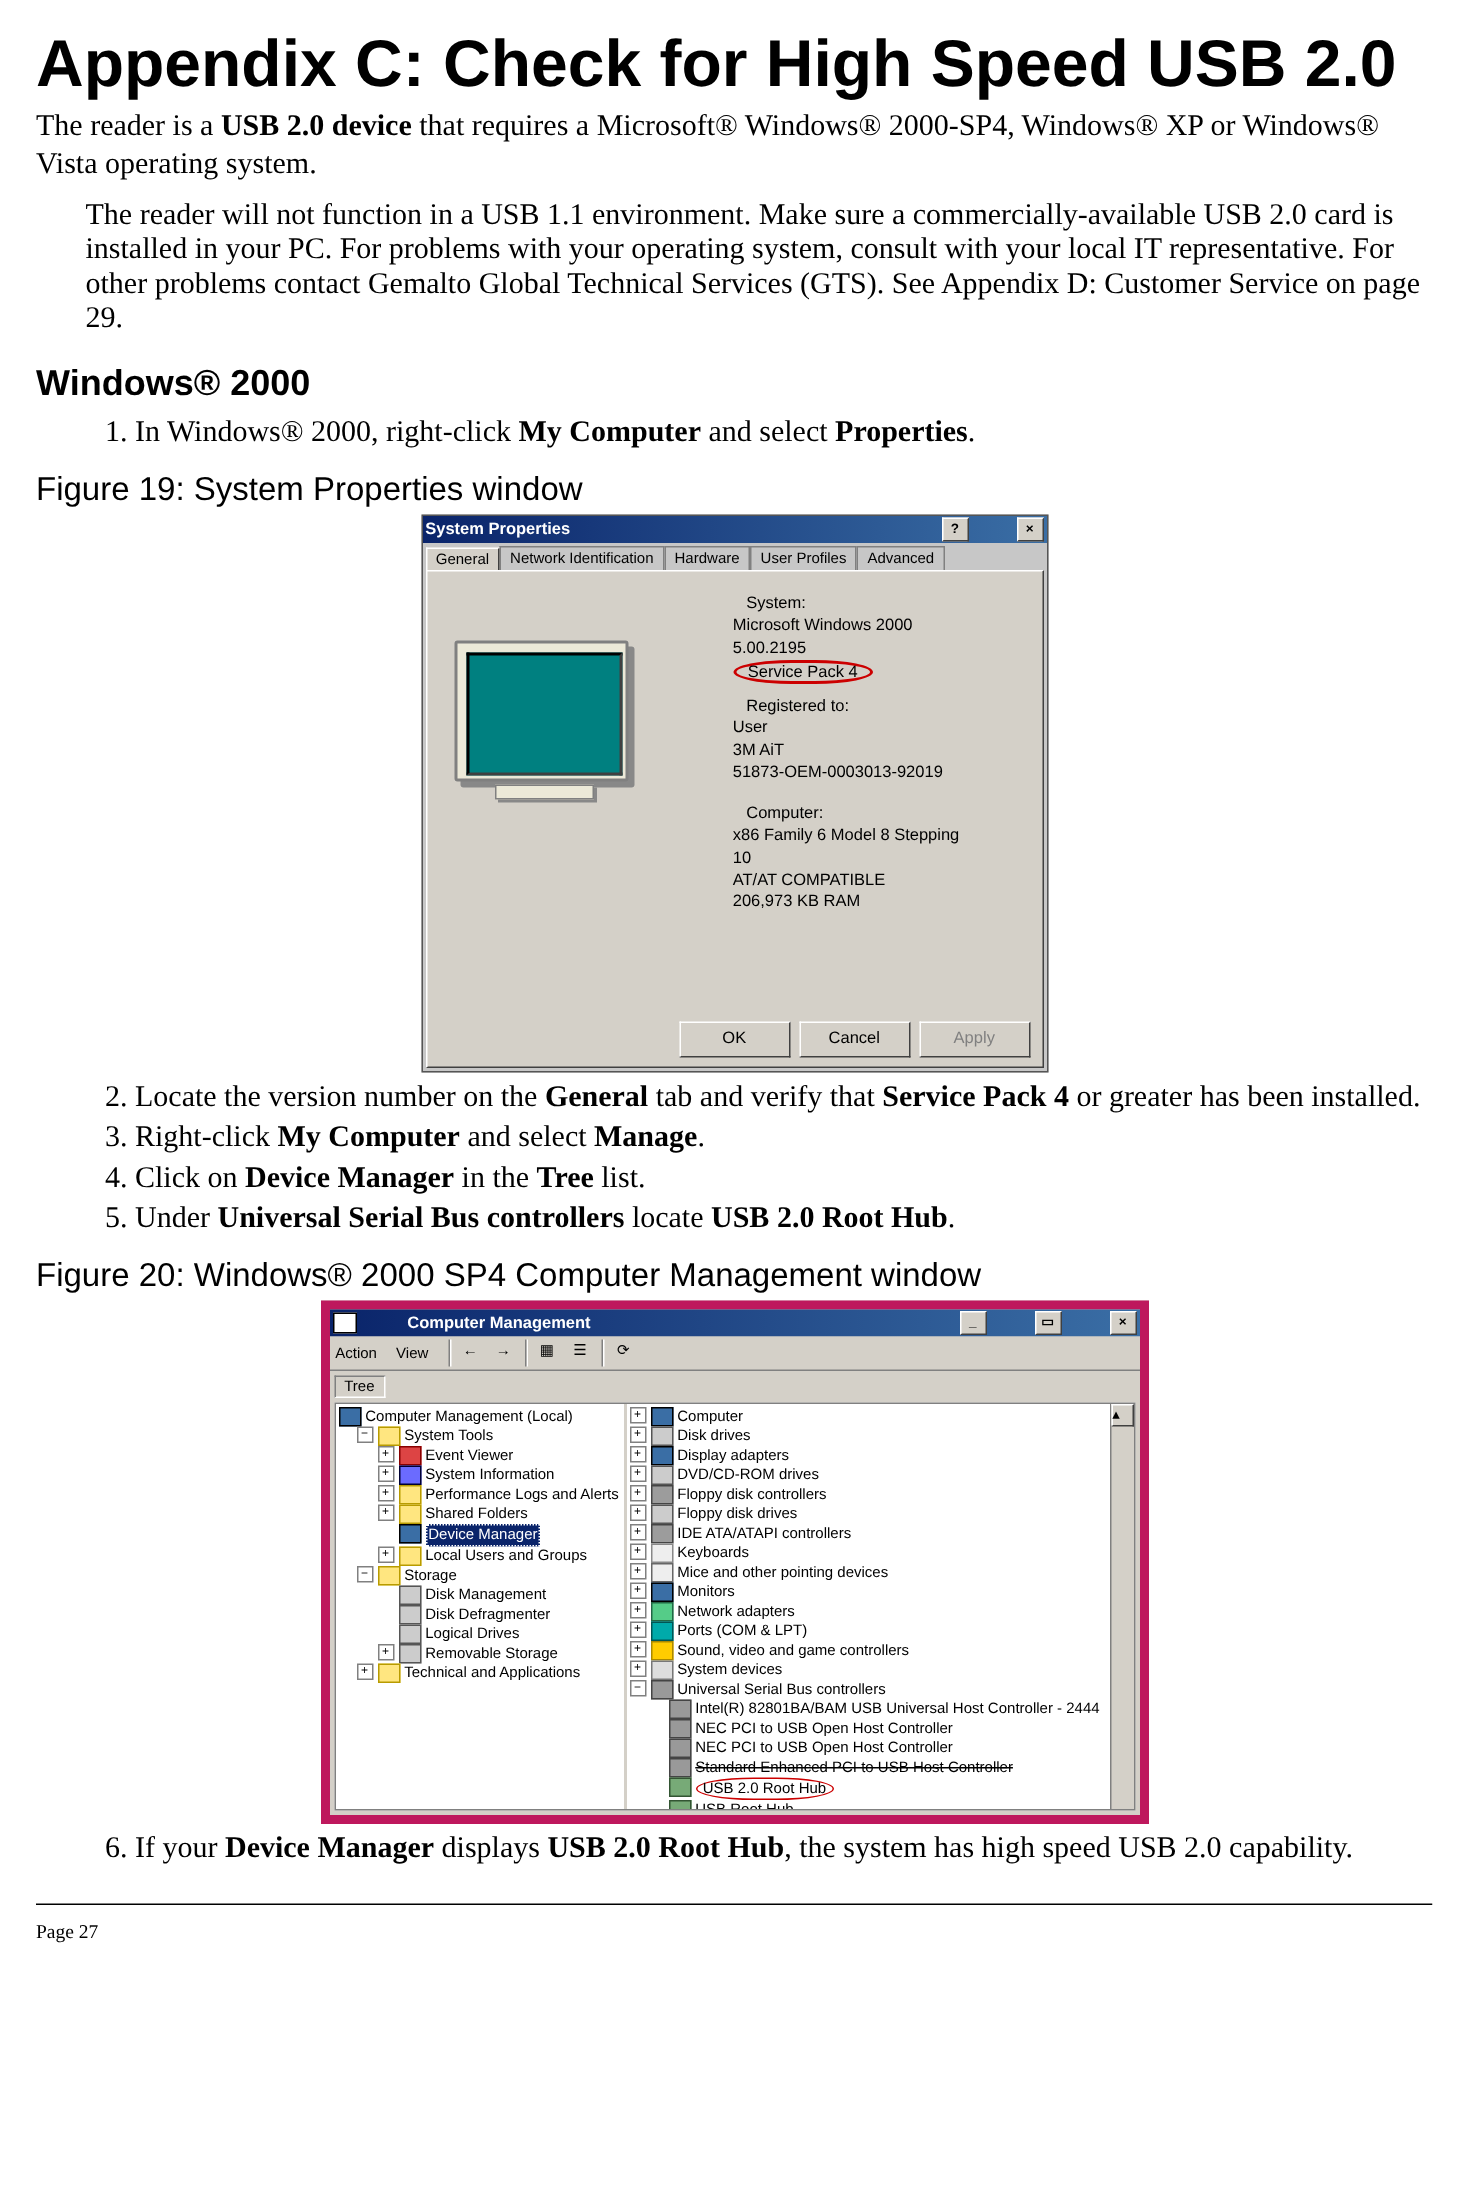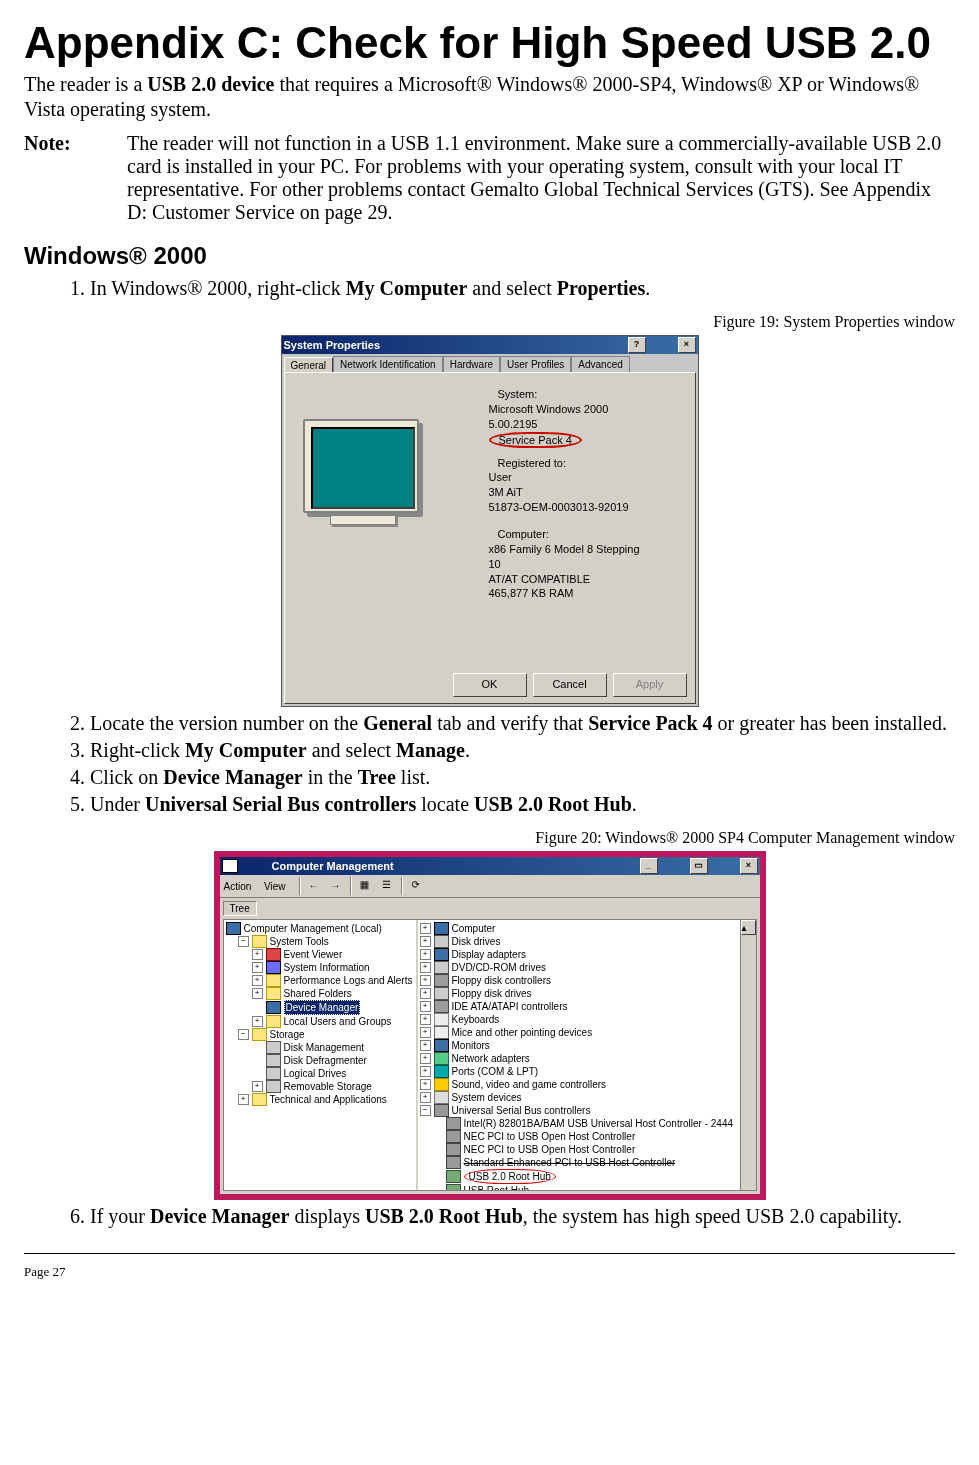--- a/index.html
+++ b/index.html
@@ -22,23 +22,23 @@
     margin: 18px 0 6px 0;
   }
   p { margin: 4px 0; line-height: 1.25; }
   .note-row { display: flex; margin-top: 10px; }
   .note-label { font-weight: bold; width: 70px; flex-shrink:0; }
   .note-body { flex: 1; margin-left: 33px; }
   ol { margin: 4px 0 0 0; padding-left: 66px; }
   ol li { margin: 2px 0; line-height: 1.25; }
   ol li .b { font-weight: bold; }
   .fig-cap {
-    font-family: Liberation Serif, serif;
-    font-size: 16px;
-    text-align: right;
+    font-family: Liberation Sans, sans-serif;
+    font-size: 22px;
+    text-align: left;
     margin: 12px 0 4px 0;
   }
   .fig19 {
     width: 416px;
     margin: 0 auto;
     border: 1px solid #555;
     background: #c7c7c7;
     font-family: "MS Sans Serif", Arial, sans-serif;
     font-size: 11px;
     color: #000;
@@ -208,21 +208,21 @@
     line-height: 1.3;
   }
   .rightpane {
     flex: 1;
     overflow: hidden;
     padding: 2px;
     font-size: 10px;
     line-height: 1.3;
     position: relative;
   }
-  .node { white-space: nowrap; display: flex; align-items: center; }
+  .node { white-space: nowrap; display: flex; align-items: flex-start; }
   .exp {
     width: 9px; height: 9px;
     border: 1px solid #808080;
     font-size: 8px;
     line-height: 7px;
     text-align: center;
     margin-right: 3px;
     flex-shrink: 0;
   }
   .noexp { width: 11px; margin-right: 3px; flex-shrink: 0; }
@@ -280,21 +280,20 @@
 </head>
 <body>
 
 <h1>Appendix C: Check for High Speed USB 2.0</h1>
 
 <p>
   <span>The reader is a </span><b>USB 2.0 device</b><span> that requires a Microsoft® Windows® 2000-SP4, Windows® XP or Windows® Vista operating system.</span>
 </p>
 
 <div class="note-row">
-  <div class="note-label">Note:</div>
   <div class="note-body">The reader will not function in a USB 1.1 environment. Make sure a commercially-available USB 2.0 card is installed in your PC. For problems with your operating system, consult with your local IT representative. For other problems contact Gemalto Global Technical Services (GTS). See Appendix D: Customer Service on page 29.</div>
 </div>
 
 <h2>Windows® 2000</h2>
 
 <ol>
   <li>
     <span>In Windows® 2000, right-click </span><span class="b">My Computer</span><span> and select </span><span class="b">Properties</span><span>.</span>
   </li>
 </ol>
@@ -328,21 +327,21 @@
       <div class="ind">5.00.2195</div>
       <div class="ind"><span class="sp-ellipse">Service Pack 4</span></div>
       <div class="lbl" style="margin-top:8px">Registered to:</div>
       <div class="ind">User</div>
       <div class="ind">3M AiT</div>
       <div class="ind">51873-OEM-0003013-92019</div>
       <div class="lbl" style="margin-top:12px">Computer:</div>
       <div class="ind">x86 Family 6 Model 8 Stepping</div>
       <div class="ind">10</div>
       <div class="ind">AT/AT COMPATIBLE</div>
-      <div class="ind">465,877 KB RAM</div>
+      <div class="ind">206,973 KB RAM</div>
     </div>
     <div class="btnrow19">
       <div class="winbtn">OK</div>
       <div class="winbtn">Cancel</div>
       <div class="winbtn disabled">Apply</div>
     </div>
   </div>
 </div>
 
 <ol start="2">

